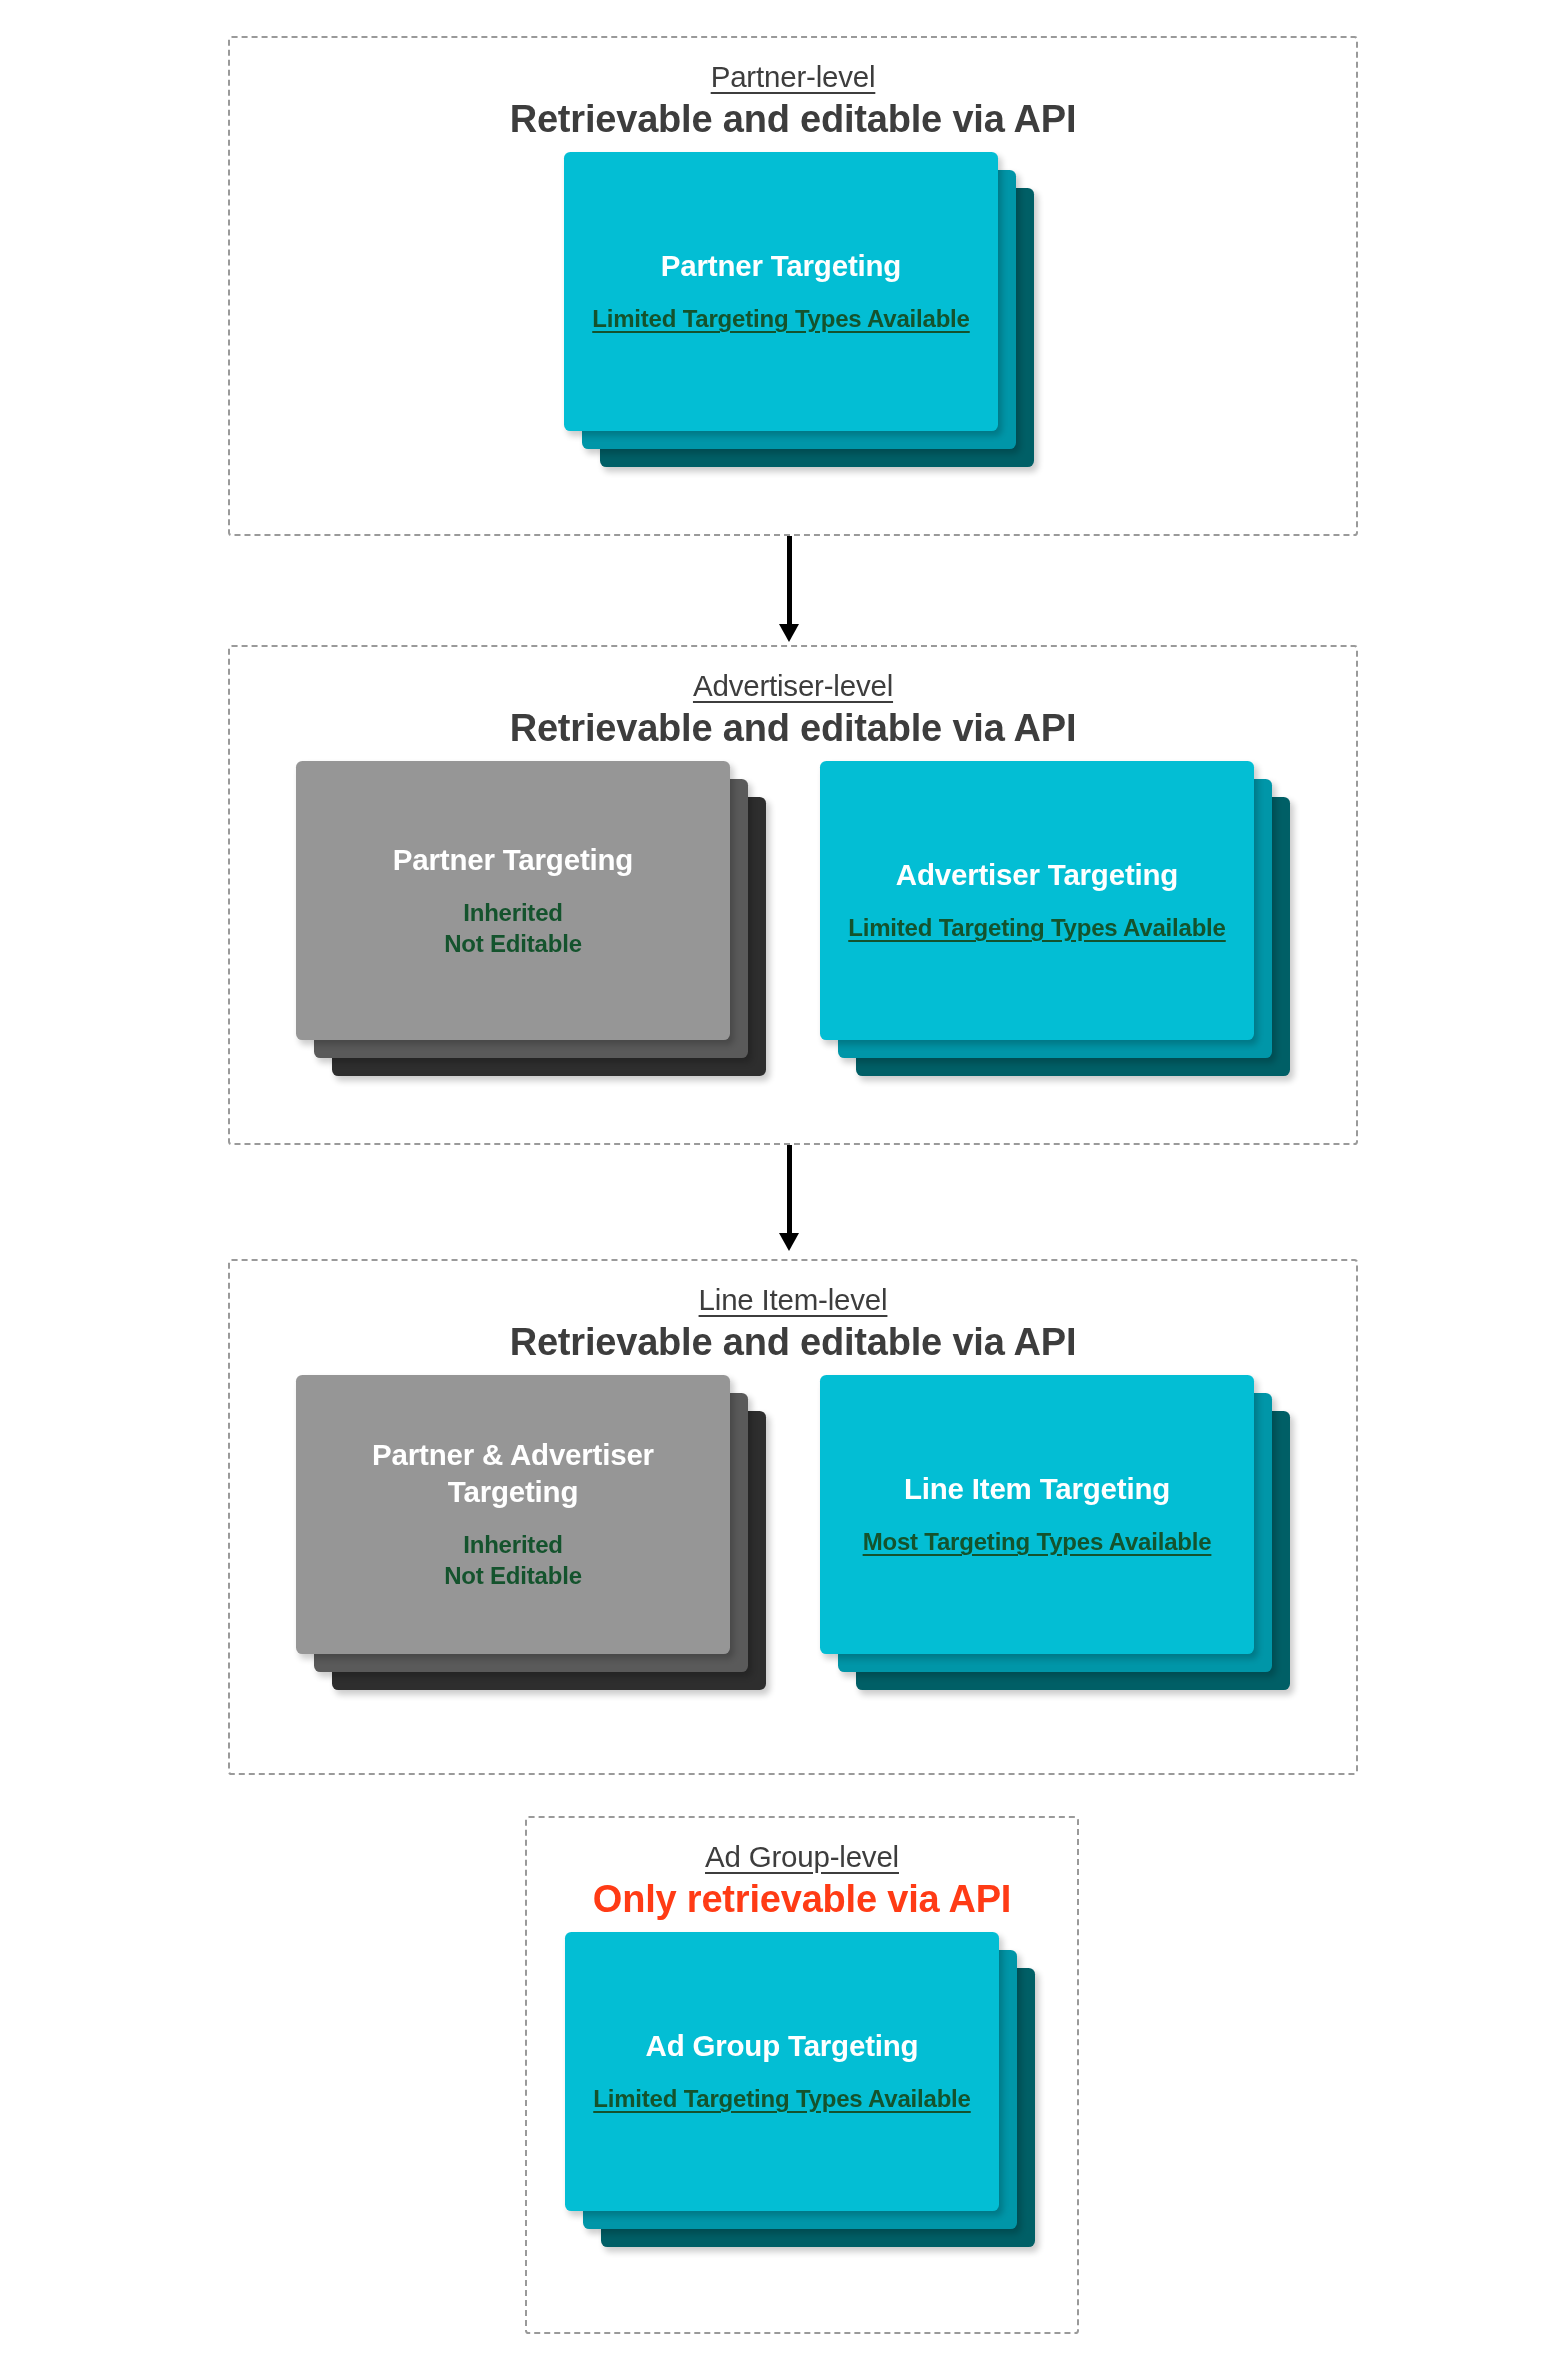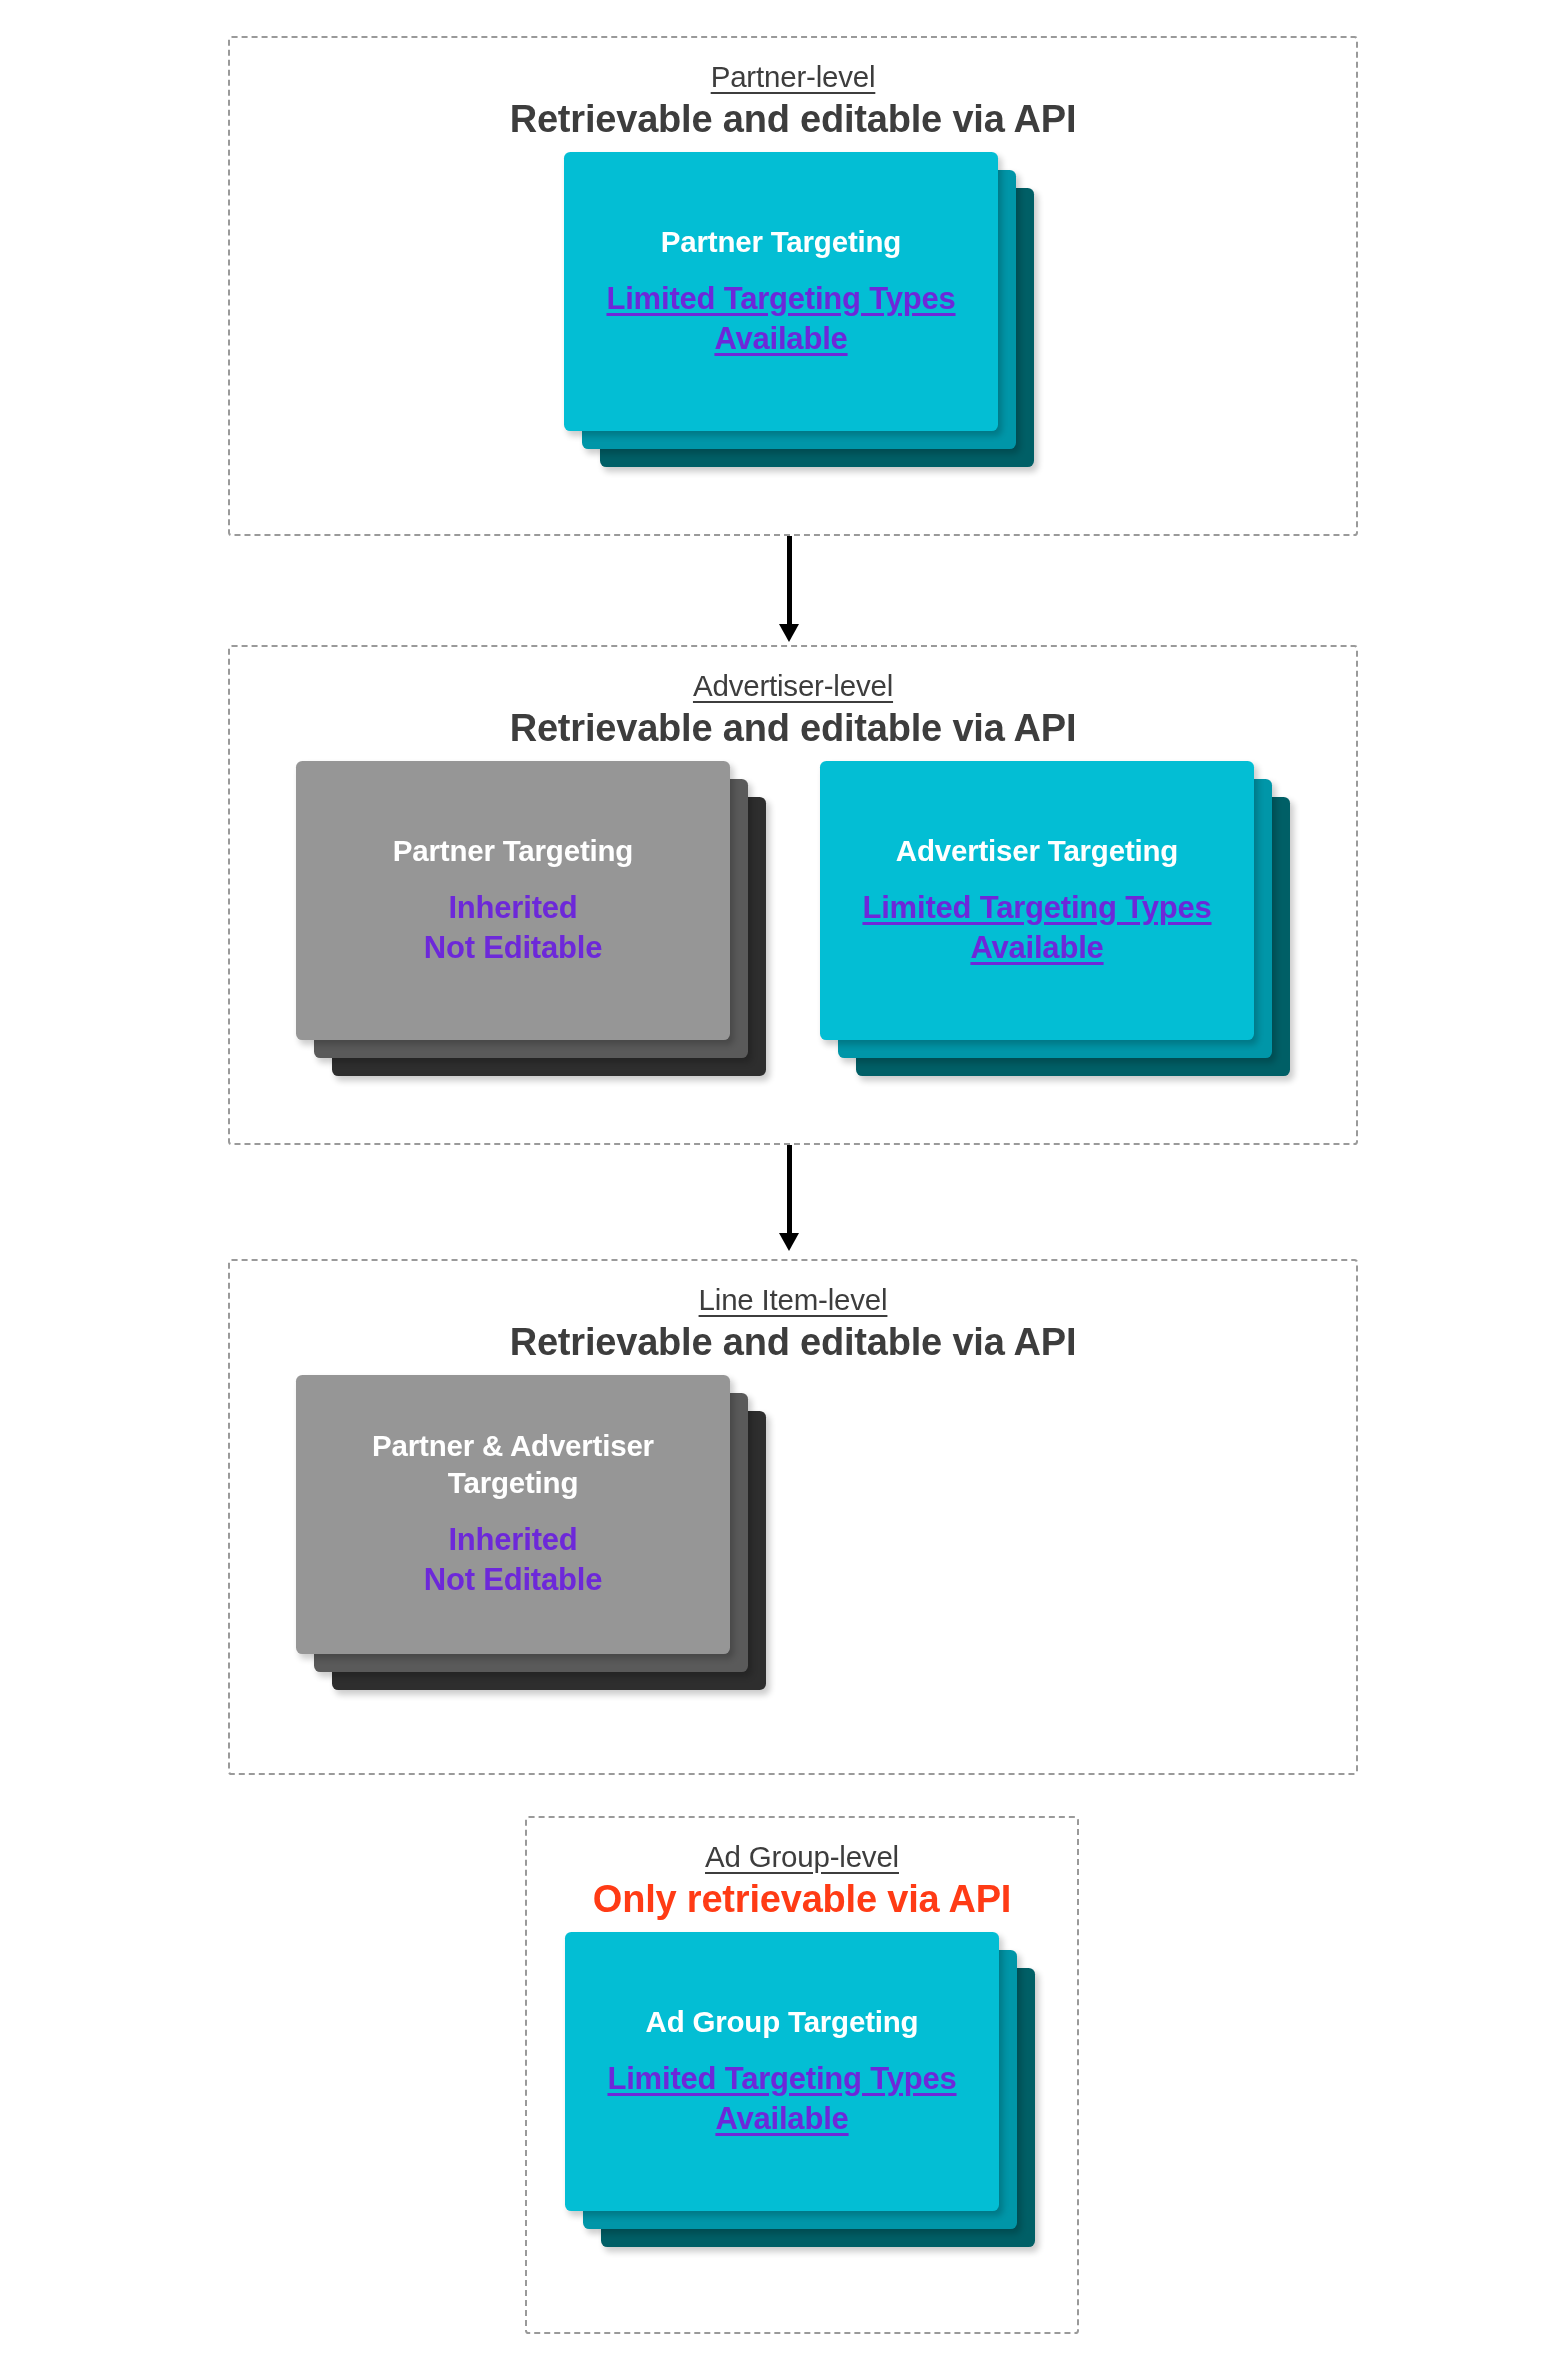--- a/index.html
+++ b/index.html
@@ -83,23 +83,23 @@
   }
   .card-title {
     font-size: 29.5px;
     font-weight: 700;
     color: #ffffff;
     line-height: 1.25;
     letter-spacing: -0.2px;
   }
   .card-sub {
     margin-top: 18px;
-    font-size: 31px;
+    font-size: 24px;
     font-weight: 700;
-    color: #6d28d9;
+    color: #14532d;
     line-height: 1.30;
     letter-spacing: -0.2px;
   }
   .card-sub.u {
     text-decoration: underline;
     text-underline-offset: 3.6px;
   }
 
   
   .arrow {
@@ -192,20 +192,29 @@
       <div class="layer back"></div>
       <div class="layer mid"></div>
       <div class="layer front"></div>
       <div class="card-body">
         <div class="card-title">Partner &amp; Advertiser Targeting</div>
         <div class="card-sub" style="white-space:pre-line;">Inherited
 Not Editable</div>
       </div>
     </div>
 
+    <div class="cardstack theme-cyan" style="left:590px; top:114px;">
+      <div class="layer back"></div>
+      <div class="layer mid"></div>
+      <div class="layer front"></div>
+      <div class="card-body">
+        <div class="card-title">Line Item Targeting</div>
+        <div class="card-sub u">Most Targeting Types Available</div>
+      </div>
+    </div>
   </div>
 
   <div class="panel" style="left:525px; top:1816px; width:554px; height:518px;">
     <div class="panel-head">
       <div class="panel-title">Ad Group-level</div>
       <div class="panel-sub alert">Only retrievable via API</div>
     </div>
 
     <div class="cardstack theme-cyan" style="left:38px; top:114px;">
       <div class="layer back"></div>

